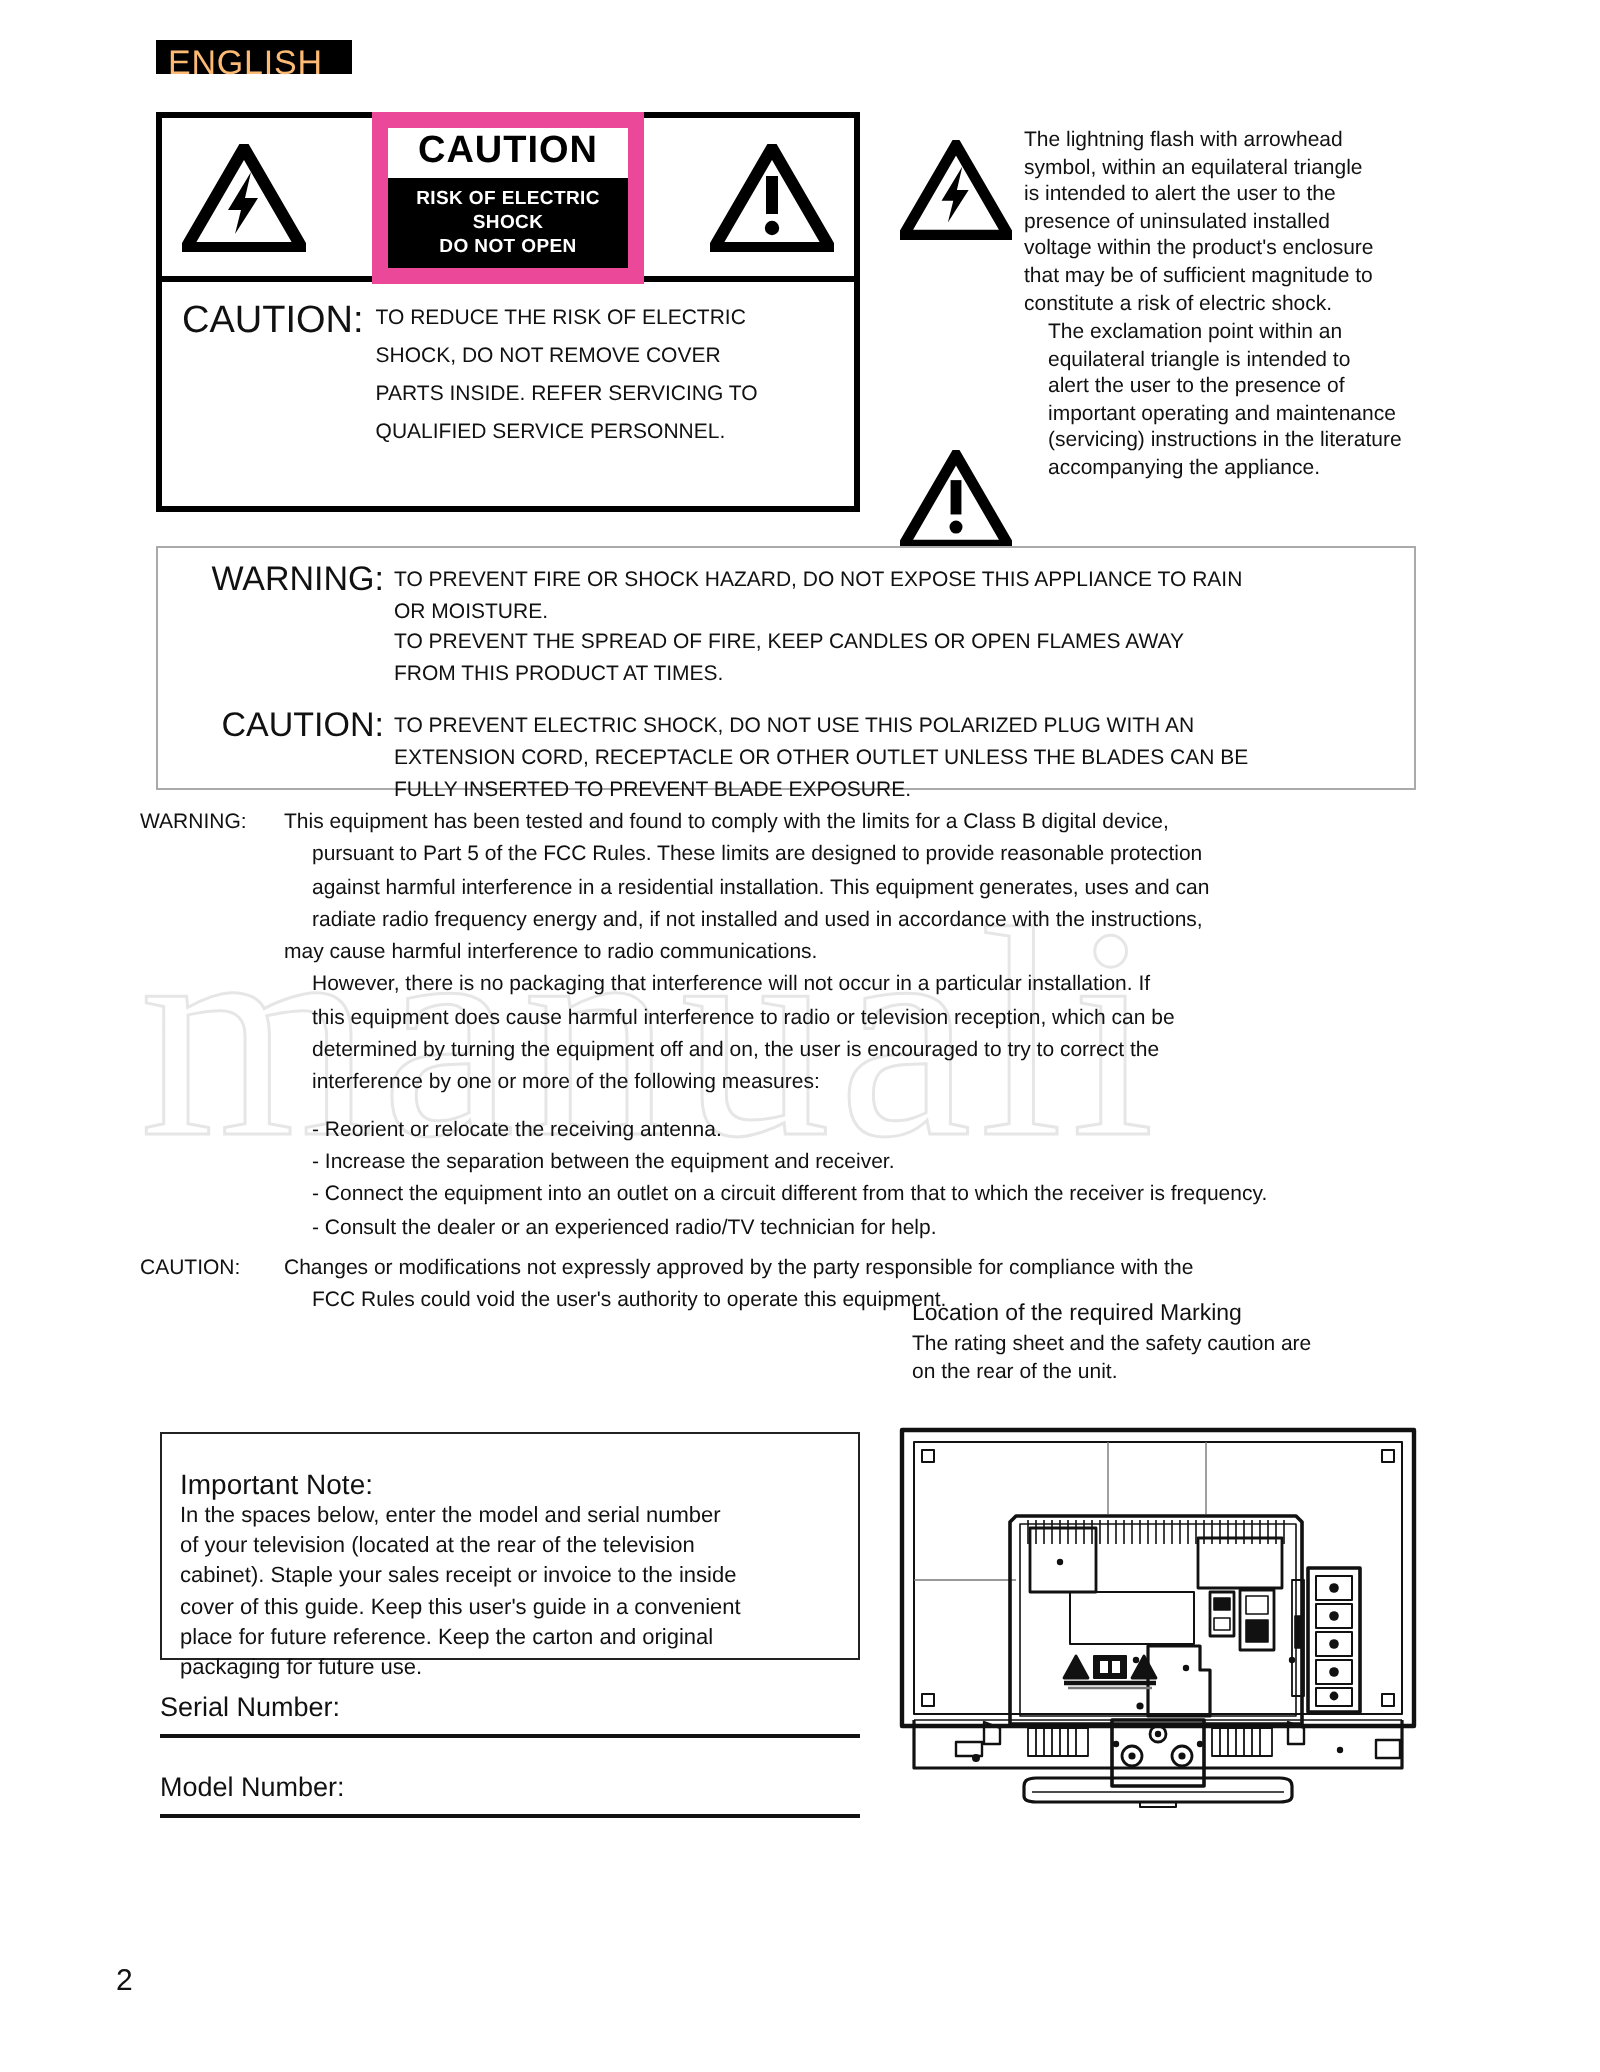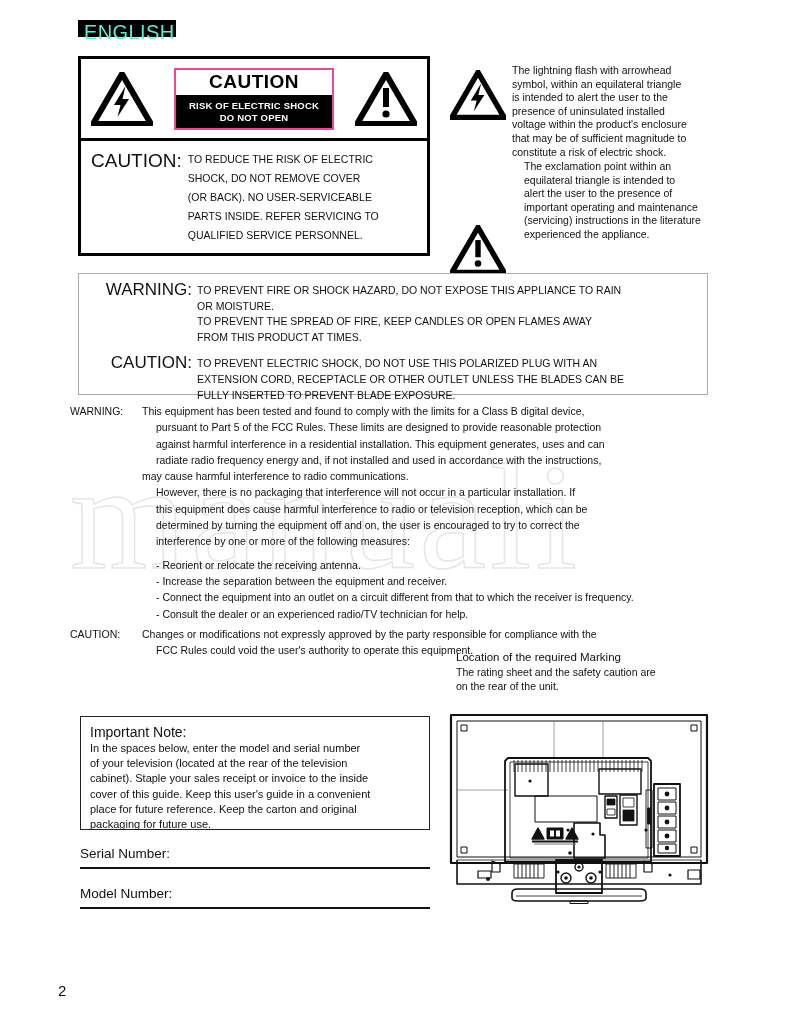--- a/index.html
+++ b/index.html
@@ -31,22 +31,22 @@
     z-index: 0;
   }
 
   .layer { position: absolute; z-index: 2; }
 
   
   #english-tab {
     left: 78px; top: 20px;
     width: 98px; height: 17px;
     background: #000;
-    color: #5eead4;
-    font-size: 20px;
+    color: #fdba74;
+    font-size: 17px;
     line-height: 24px;
     padding-left: 6px;
     letter-spacing: .4px;
   }
 
   
   #caution-panel {
     left: 78px; top: 56px;
     width: 352px; height: 200px;
     border: 3px solid #000;
@@ -54,22 +54,22 @@
   }
   #caution-top {
     height: 82px;
     border-bottom: 3px solid #000;
     display: flex;
     align-items: center;
     justify-content: space-between;
     padding: 0 10px;
   }
   #caution-center {
-    width: 160px;
-    border: 2px solid #ec4899;
+    width: 136px;
+    border: 8px solid #ec4899;
     background: #000;
   }
   #caution-center .cc-title {
     background: #fff;
     color: #000;
     font-weight: bold;
     font-size: 19px;
     text-align: center;
     letter-spacing: .5px;
     padding: 1px 0 2px;
@@ -151,21 +151,21 @@
   #location-note .loc-line { font-size: 10.5px; line-height: 14px; }
 
   
   #important-note {
     left: 80px; top: 716px;
     width: 350px; height: 114px;
     border: 1px solid #222;
     padding: 6px 9px 0 9px;
     background:#fff;
   }
-  #important-note .in-title { font-size: 14px; line-height: 18px; }
+  #important-note .in-title { font-size: 14px; line-height: 18px; margin-top: 10px; }
   #important-note .in-line { font-size: 11px; line-height: 15.2px; }
 
   
   .field-block { left: 80px; width: 350px; }
   #serial-block { top: 845px; }
   #model-block  { top: 885px; }
   .field-label { font-size: 13.5px; line-height: 18px; }
   .field-rule { border-bottom: 2px solid #111; margin-top: 4px; }
 
   
@@ -207,21 +207,20 @@
         <circle cx="31" cy="42" r="3.6" fill="#000"></circle>
       </svg>
     </div>
   </div>
 
   <div id="caution-body">
     <div class="cb-word">CAUTION:</div>
     <div class="cb-lines">
       <div>TO REDUCE THE RISK OF ELECTRIC</div>
       <div>SHOCK, DO NOT REMOVE COVER</div>
-      <div>(OR BACK). NO USER-SERVICEABLE</div>
       <div>PARTS INSIDE. REFER SERVICING TO</div>
       <div>QUALIFIED SERVICE PERSONNEL.</div>
     </div>
   </div>
 </div>
 
 <div class="layer tri" id="tri-right-1">
   <svg width="56" height="50" viewBox="0 0 62 54">
     <polygon points="31,2 60,52 2,52" fill="none" stroke="#000" stroke-width="6" stroke-linejoin="miter"></polygon>
     <path d="M34.5 14 L23 33 L29.5 33 L26.5 45 L38 27 L31.5 27 Z" fill="#000"></path>
@@ -245,21 +244,21 @@
   <div>that may be of sufficient magnitude to</div>
   <div>constitute a risk of electric shock.</div>
 </div>
 
 <div class="layer expl-text" id="expl-2">
   <div>The exclamation point within an</div>
   <div>equilateral triangle is intended to</div>
   <div>alert the user to the presence of</div>
   <div>important operating and maintenance</div>
   <div>(servicing) instructions in the literature</div>
-  <div>experienced the appliance.</div>
+  <div>accompanying the appliance.</div>
 </div>
 
 <div class="layer" id="warning-box">
   <div class="wb-row">
     <div class="wb-label">WARNING:</div>
     <div class="wb-lines">
       <div>TO PREVENT FIRE OR SHOCK HAZARD, DO NOT EXPOSE THIS APPLIANCE TO RAIN</div>
       <div>OR MOISTURE.</div>
       <div>TO PREVENT THE SPREAD OF FIRE, KEEP CANDLES OR OPEN FLAMES AWAY</div>
       <div>FROM THIS PRODUCT AT TIMES.</div>

